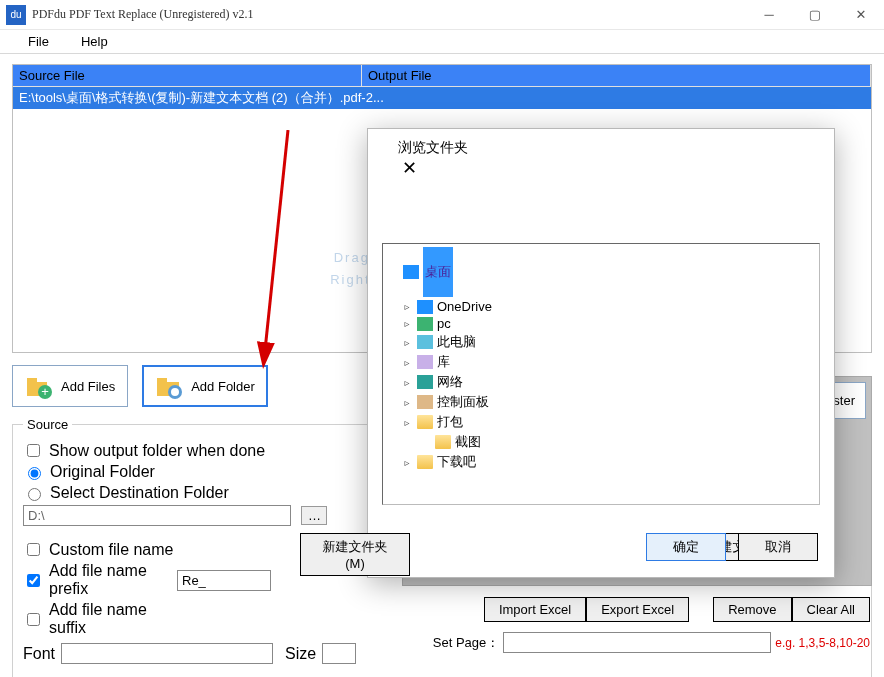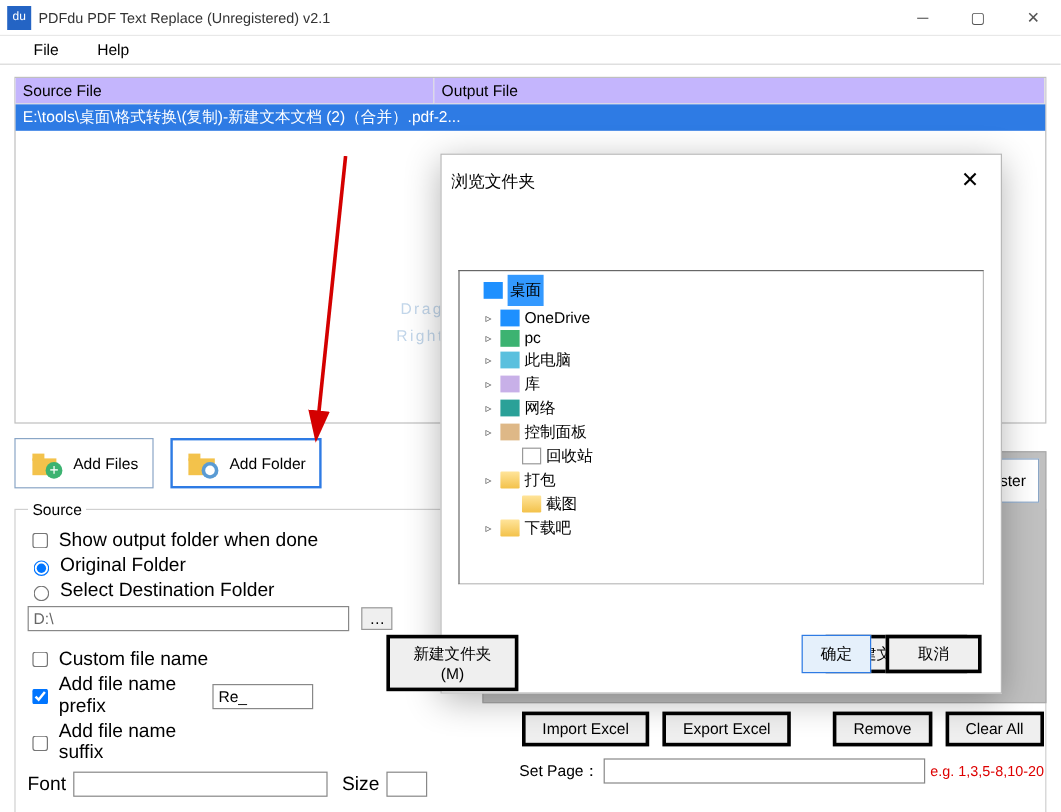--- a/index.html
+++ b/index.html
@@ -1,33 +1,33 @@
 <!DOCTYPE html>
 <html><head>
 <meta charset="utf-8">
 <style>
 * { box-sizing: border-box; font-family: "Segoe UI", Tahoma, sans-serif; font-size: 13px; }
 body { margin: 0; background: #fff; width: 884px; height: 677px; overflow: hidden; position: relative; }
 
 
 .titlebar { height: 30px; background: #fff; display: flex; align-items: center; border-bottom: 1px solid #e8e8e8; }
 .titlebar .logo { width: 20px; height: 20px; background: #2464c4; color: #fff; display: inline-flex; align-items: center; justify-content: center; font-size: 10px; margin: 0 6px; }
-.titlebar .title { flex: 1; color: #333; font-size: 12px; }
+.titlebar .title { flex: 1; color: #333; font-size: 12px; font-family: Liberation Serif, serif; }
 .titlebar .wbtn { width: 46px; height: 30px; display: flex; align-items: center; justify-content: center; color: #555; }
 
 
 .menubar { height: 24px; display: flex; align-items: center; padding: 0 4px; border-bottom: 1px solid #d8d8d8; }
 .menubar .mitem { padding: 2px 8px; margin-left: 16px; }
 
 .content { position: relative; padding: 10px 12px; }
 
 
 .filetable { border: 1px solid #bfbfbf; width: 100%; }
 .filetable .hdr { display: flex; background: #fff; }
-.filetable .hdr .hcell { border: 1px solid #e0e0e0; border-top:0; border-left:0; padding: 3px 6px; background: #c4b5fd; }
+.filetable .hdr .hcell { border: 1px solid #e0e0e0; border-top:0; border-left:0; padding: 3px 6px; background: #3b82f6; }
 .filetable .hdr .hcell:first-child { width: 349px; }
 .filetable .hdr .hcell:last-child { flex: 1; }
 .filetable .rows { height: 265px; position: relative; }
 .filetable .row { display: flex; background: #2e7be4; color: #fff; white-space: nowrap; overflow: hidden; }
 .filetable .row .rcell { padding: 2px 6px; overflow: hidden; text-overflow: ellipsis; }
 .filetable .row .rcell:first-child { width: 349px; }
 .filetable .row .rcell:last-child { flex: 1; }
 
 .watermark { position: absolute; top: 160px; left: 50%; transform: translateX(-50%); text-align: center; color: #c2d6ea; font-family: Georgia, serif; font-size: 26px; line-height: 1.7; pointer-events: none; width: 100%; letter-spacing: 2px; }
 
@@ -39,37 +39,37 @@
 
 fieldset { border: 1px solid #d0d0d0; margin: 10px 0 0 0; padding: 6px 10px 10px 10px; }
 legend { padding: 0 4px; }
 .orow { display: flex; align-items: center; gap: 6px; margin: 3px 0; }
 input[type=text] { border: 1px solid #888; padding: 2px 4px; background: #fff; }
 input[type=text]:disabled { background: #fff; color:#666; }
 
 .right-panel { position: absolute; right: 12px; top: 376px; width: 470px; height: 210px; background: #c0c0c0; border: 1px solid #aaa; }
 .fglabel { font-size: 16px; }
 
-.bottom-btns { position: absolute; right: 14px; bottom: 55px; display: flex; gap: 11px; }
-.bottom-btns button, .dialog-btns button { border: 3px solid #000000; background: #efefef; padding: 4px 14px; }
+.bottom-btns { position: absolute; right: 14px; bottom: 55px; display: flex; gap: 0; }
+.bottom-btns button, .dialog-btns button { border: 1px solid #000000; background: #efefef; padding: 4px 14px; }
 .regbtn { position: absolute; right: 18px; top: 382px; border:1px solid #8aa6c6; background:#fff; padding:10px 10px; }
 
 .setpage { position: absolute; right: 14px; bottom: 24px; display: flex; align-items: center; gap: 4px; justify-content: space-between; }
 .setpage .hint { color: #d00; font-size: 12px; }
 
 
 .dialog { position: absolute; left: 367px; top: 128px; width: 468px; height: 450px; background: #fff; border: 1px solid #b8b8b8; box-shadow: 0 6px 28px rgba(0,0,0,.3); z-index: 50; }
-.dialog .dtitle { display: flex; align-items: flex-end; padding: 10px 14px 6px 8px; }
+.dialog .dtitle { display: flex; align-items: flex-start; padding: 10px 14px 6px 30px; flex-direction: column; }
 .dialog .dtitle .txt { flex: 1; font-size: 14px; }
 .dialog .dtitle .x { font-size: 18px; padding: 0 4px; }
 .dialog .treebox { margin: 58px 14px 0 14px; border: 1px inset #bbb; height: 262px; overflow-y: scroll; padding: 2px 0; font-size: 12px; }
 .dialog .treebox .node { display: flex; align-items: center; gap: 4px; padding: 1px 0 1px 4px; white-space: nowrap; }
 .dialog .treebox .node .exp { width: 12px; display:inline-block; text-align:center; color:#555; font-size:10px; }
 .dialog .treebox .node .ic { width: 16px; height: 14px; display:inline-block; }
-.dialog .treebox .node.sel .lbl { background: #3399ff; color:#000000; padding:4px 2px; }
+.dialog .treebox .node.sel .lbl { background: #3399ff; color:#4c1d95; padding:16px 2px; }
 .dialog-btns { position: absolute; bottom: 16px; right: 16px; display: flex; gap: 12px; }
 .dialog-btns .newf { position:absolute; left:-260px; }
 .dialog-btns button.def { border: 1px solid #2e7be4; background:#e5f0fb; }
 
 .arrow { position: absolute; z-index: 30; pointer-events:none; }
 
 
 .ic-folder { background: linear-gradient(#ffe49a,#f3c24b); border-radius:1px; }
 .ic-blue { background:#1e90ff; }
 .ic-green { background:#3cb371; }
@@ -159,21 +159,21 @@
         <button style="width:26px;margin-left:4px;border:1px solid #999;background:#efefef">…</button>
       </div>
     <div style="height:8px"></div>
     <div class="orow">
         <input type="checkbox" style="">
         <span class="fglabel">Custom file name</span>
       </div>
     <div class="orow">
         <input type="checkbox" checked="" style="">
         <span class="fglabel" style="width:122px">Add file name prefix</span>
-        <input type="text" style="width: 84px;" value="Re_">
+        <input type="text" style="width: 94px;" value="Re_">
       </div>
     <div class="orow">
         <input type="checkbox" style="">
         <span class="fglabel" style="width:122px">Add file name suffix</span>
       </div>
     <div class="orow" style="margin-top:6px">
         <span class="fglabel">Font</span>
         <input type="text" style="width: 212px;">
         <span class="fglabel" style="margin-left:6px">Size</span>
         <input type="text" style="width: 34px;">
@@ -240,25 +240,20 @@
     <div class="node indent1">
         <span class="exp">▹</span>
         <span class="ic ic-teal"></span>
         <span>网络</span>
       </div>
     <div class="node indent1">
         <span class="exp">▹</span>
         <span class="ic ic-conf"></span>
         <span>控制面板</span>
       </div>
-    <div class="node indent2">
-        <span class="exp"></span>
-        <span class="ic ic-trash"></span>
-        <span>回收站</span>
-      </div>
     <div class="node indent1">
         <span class="exp">▹</span>
         <span class="ic ic-folder"></span>
         <span>打包</span>
       </div>
     <div class="node indent2">
         <span class="exp"></span>
         <span class="ic ic-folder"></span>
         <span>截图</span>
       </div>
@@ -267,16 +262,16 @@
         <span class="ic ic-folder"></span>
         <span>下载吧</span>
       </div>
   </div>
   <div class="dialog-btns">
     <button class="newf" style="position:static">新建文件夹(M)</button>
     <span style="flex:1"></span>
   </div>
   <div class="dialog-btns">
     <button style="position:absolute; left:-346px; width:110px">新建文件夹(M)</button>
-    <button class="def" style="width:58px">确定</button>
+    <button class="def" style="width:80px">确定</button>
     <button style="width:80px">取消</button>
   </div>
 </div>
 
 </body></html>

